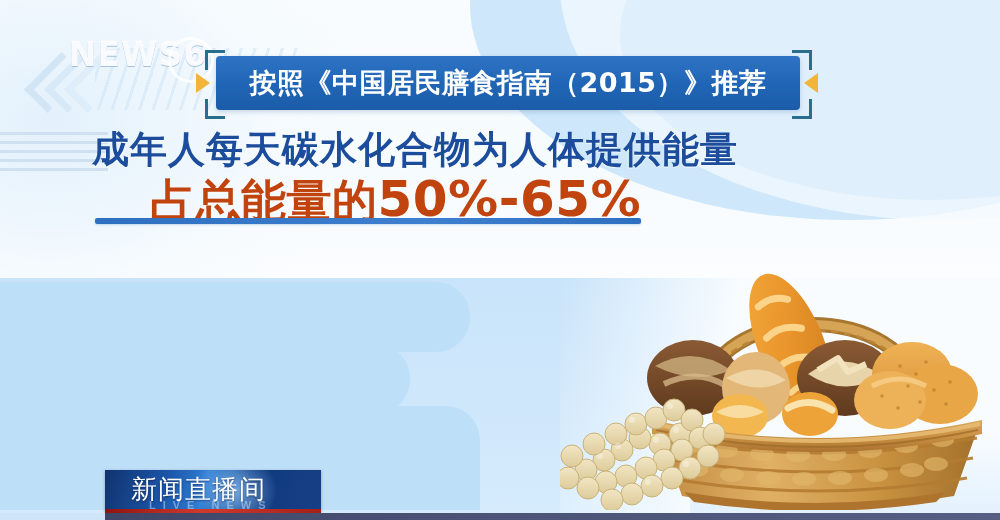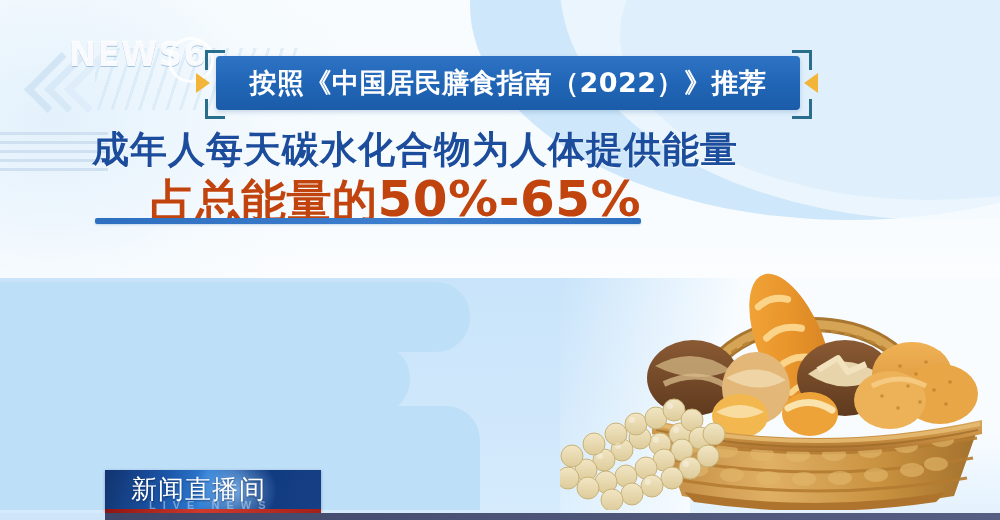--- a/index.html
+++ b/index.html
@@ -156,21 +156,21 @@
   </div>
 
   <div class="banner-wrap">
     <div class="tri left"></div>
     <div class="tri right"></div>
     <div class="brk tl"></div>
     <div class="brk bl"></div>
     <div class="brk tr"></div>
     <div class="brk br"></div>
     <div class="banner">
-      <span class="banner-text">按照《中国居民膳食指南（2022）》推荐</span>
+      <span class="banner-text">按照《中国居民膳食指南（2015）》推荐</span>
     </div>
   </div>
 
   <div class="headline">
     <div class="hl1">成年人每天碳水化合物为人体提供能量</div>
     <div class="hl2"><span>占总能量的</span><span class="pct">50%-65%</span></div>
     <div class="rule"></div>
   </div>
 
   <div class="art">

